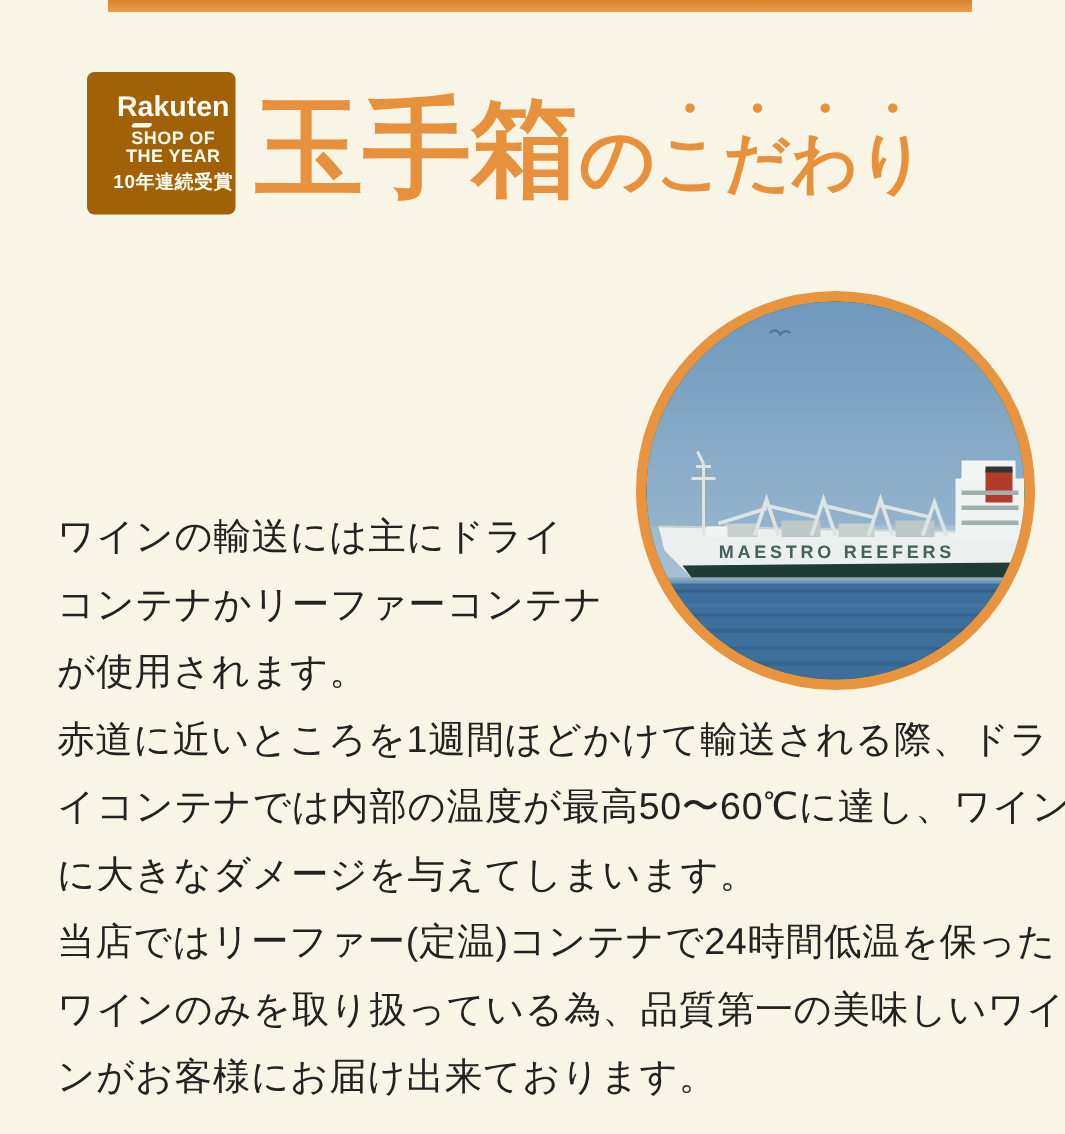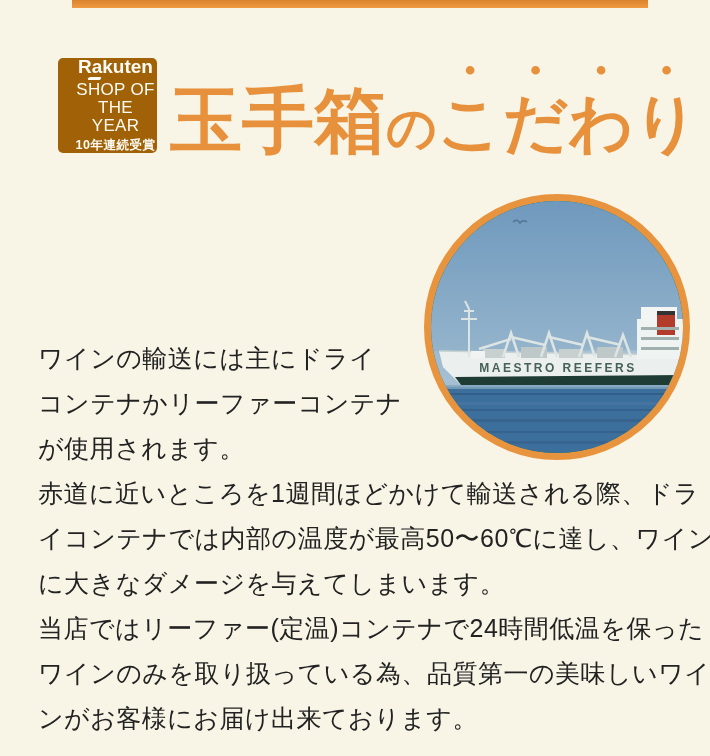--- a/index.html
+++ b/index.html
@@ -17,31 +17,31 @@
   .badge{
     width:99px;height:95px;background:#a16207;border-radius:5px;color:#fdfbf3;
     text-align:center;display:flex;flex-direction:column;justify-content:center;
     line-height:1.06;box-sizing:border-box;flex:0 0 auto;padding-left:16px;
   }
   .badge-logo{font-size:19px;font-weight:bold;margin-bottom:4px;position:relative;}
   .badge-underline{
     position:absolute;left:14px;bottom:-3px;width:13px;height:3px;
     background:#fdfbf3;border-radius:2px;transform:skewX(-25deg);
   }
-  .badge-line{font-size:17px;font-weight:normal;letter-spacing:.3px;}
+  .badge-line{font-size:12px;font-weight:bold;letter-spacing:.3px;}
   .badge-sub{font-size:12.5px;font-weight:bold;margin-top:4px;letter-spacing:.5px;}
   .title{
     margin:0;position:relative;top:9px;font-size:72px;font-weight:bold;color:#e8913c;
     line-height:95px;white-space:nowrap;letter-spacing:0;
   }
   .title .no{font-size:50px;}
   .title .emph{
-    font-size:64px;
+    font-size:44px;
     -webkit-text-emphasis:filled #e8913c;text-emphasis:filled #e8913c;
-    -webkit-text-emphasis-position:over right;text-emphasis-position:over right;font-family:Liberation Serif, serif;
+    -webkit-text-emphasis-position:over right;text-emphasis-position:over right;
   }
   .section-heading{
     position:absolute;left:38px;top:206px;margin:0;font-size:37px;line-height:53px;
     color:#3c3b38;font-weight:bold;white-space:pre;letter-spacing:2px;
   }
   .circle{
     position:absolute;left:424px;top:194px;width:252px;height:252px;
     border:7px solid #e8943e;border-radius:50%;overflow:hidden;background:#0f766e;
   }
   .circle svg{display:block;}

